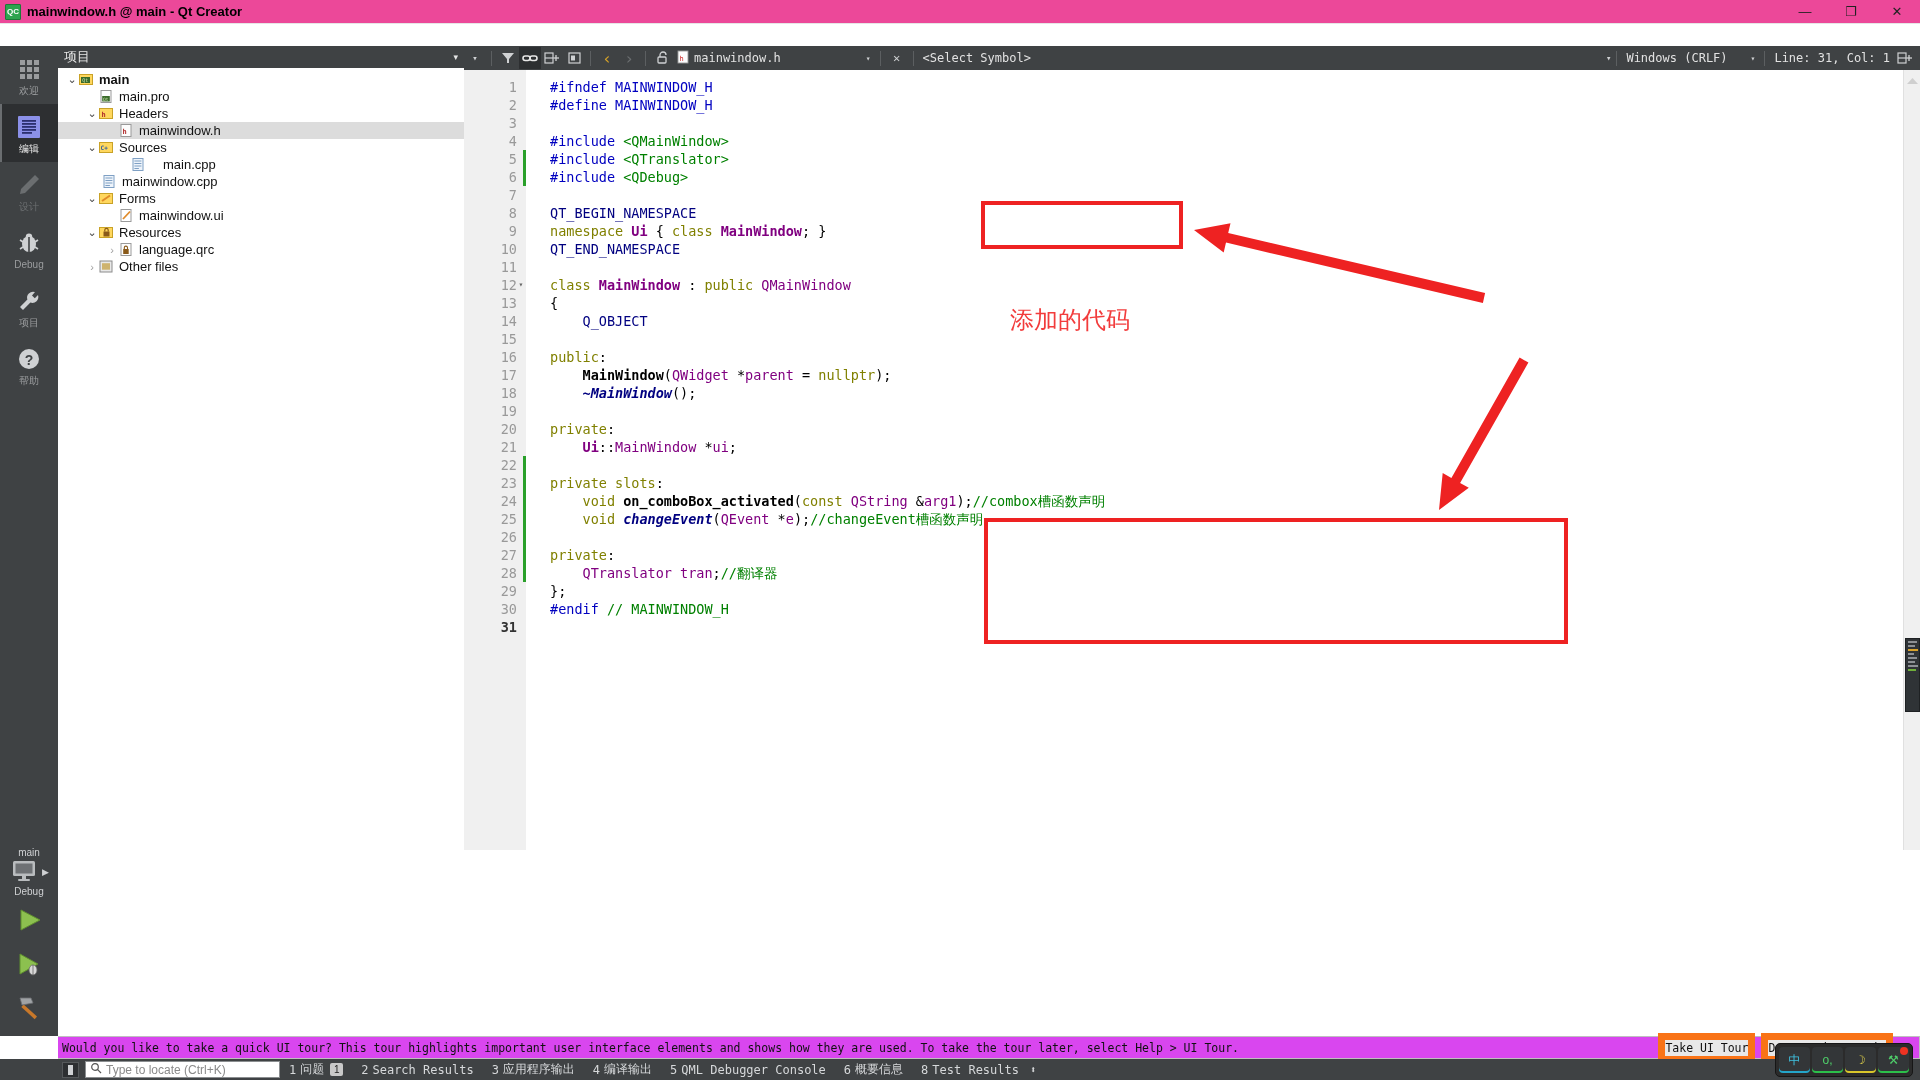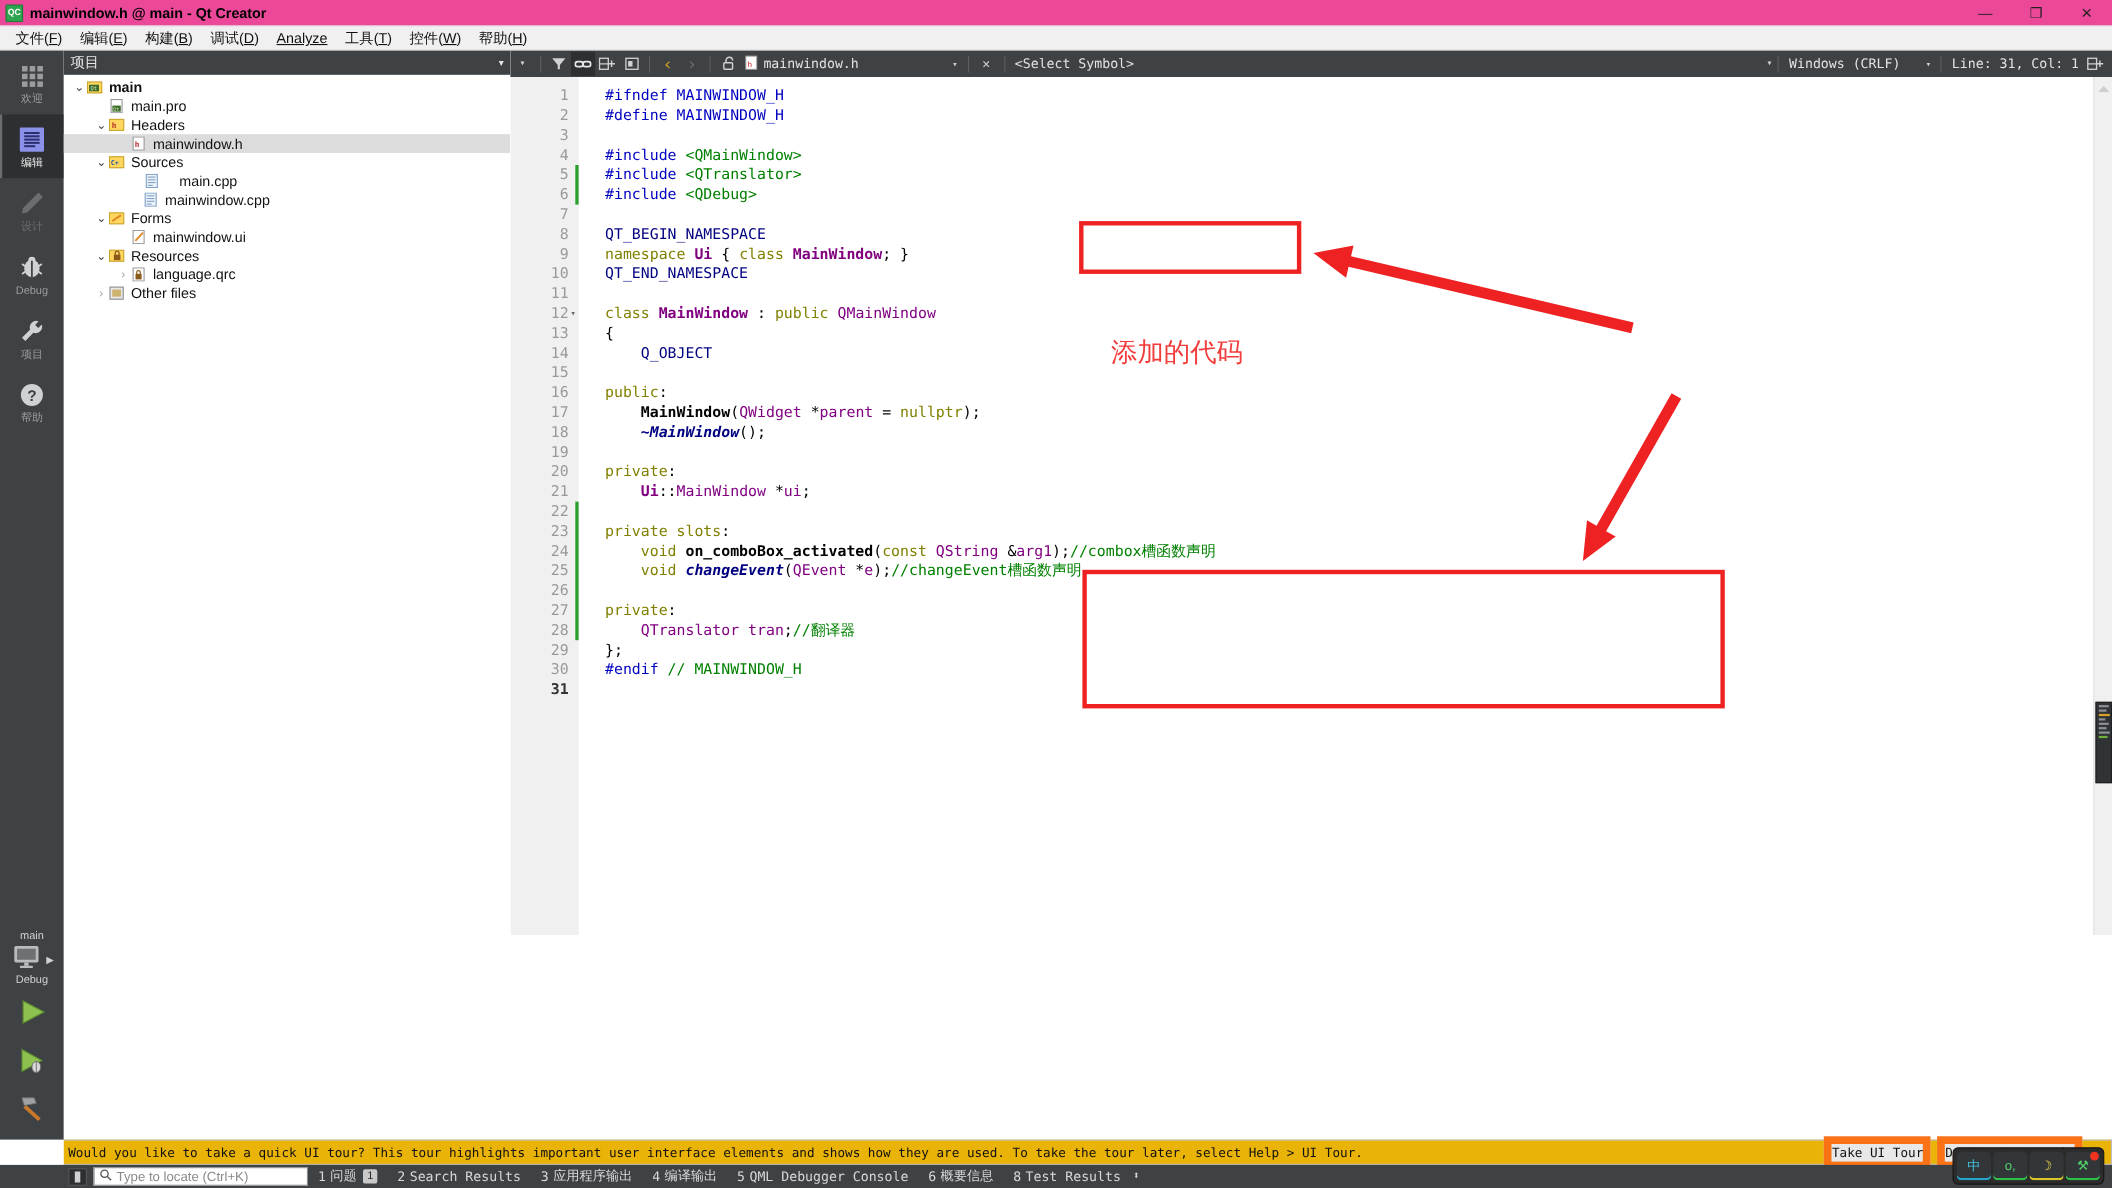--- a/index.html
+++ b/index.html
@@ -128,21 +128,21 @@
   
   .vscroll { position:absolute; right:0; top:24px; width:17px; height:780px; background:#f0f0f0; border-left:1px solid #e0e0e0;}
   .vthumb { position:absolute; left:1px; width:15px; background:#2f3336; border:1px solid #1e2123; }
   .vthumb .ln { height:2px; margin:2px 2px; background:#8d9094; }
   .vtop-mark { position:absolute; left:3px; top:8px; width:11px; height:6px; background:#cfcfcf;
                clip-path: polygon(50% 0,100% 100%,0 100%); }
 
   
   .tourbar {
     position:absolute; left:58px; top:1036px; width:1862px; height:23px;
-    background:#eab308; border:1px solid #bfbfbf; border-left:none;
+    background:#d946ef; border:1px solid #bfbfbf; border-left:none;
     display:flex; align-items:center; padding:0 4px;
     font-family:"DejaVu Sans Mono", monospace; font-size:11.5px; color:#111;
   }
   .tourtext { white-space:nowrap; }
   .tourbtns { margin-left:auto; display:flex; align-items:center; gap:6px; }
   .tourbtn {
     background:#e8e8e8; border:7px solid #f97316; padding:1px 0; font-size:11.5px;
     font-family:"DejaVu Sans Mono", monospace; cursor:pointer; white-space:nowrap;
   }
   .tourclose { font-size:13px; padding:0 4px; cursor:pointer; color:#333; }
@@ -194,30 +194,20 @@
   <div class="titlebar">
     <div class="tb-icon">QC</div>
     <div class="tb-title">mainwindow.h @ main - Qt Creator</div>
     <div class="tb-buttons">
       <div class="tb-btn">—</div>
       <div class="tb-btn">❐</div>
       <div class="tb-btn close">✕</div>
     </div>
   </div>
 
-  <div class="menubar" id="menubar">
-      <div class="menu-item">文件(<u>F</u>)</div>
-      <div class="menu-item">编辑(<u>E</u>)</div>
-      <div class="menu-item">构建(<u>B</u>)</div>
-      <div class="menu-item">调试(<u>D</u>)</div>
-      <div class="menu-item"><u>Analyze</u></div>
-      <div class="menu-item">工具(<u>T</u>)</div>
-      <div class="menu-item">控件(<u>W</u>)</div>
-      <div class="menu-item">帮助(<u>H</u>)</div>
-    </div>
 
   <div class="modebar">
     <div id="modes">
         <div class="mode">
           <div class="glyph">
             <svg width="24" height="24" viewBox="0 0 24 24">
               <rect x="3" y="3" width="5" height="5" fill="currentColor"></rect>
               <rect x="10" y="3" width="5" height="5" fill="currentColor"></rect>
               <rect x="17" y="3" width="5" height="5" fill="currentColor"></rect>
               <rect x="3" y="10" width="5" height="5" fill="currentColor"></rect>
@@ -373,21 +363,21 @@
           <span class="arrow"></span>
           <span class="ficon"><svg width="15" height="13" viewBox="0 0 15 13">
               <rect x="2" y="0.5" width="10" height="12" fill="#eef4fb" stroke="#7fa0c4"></rect>
               <rect x="3.4" y="2.5" width="7" height="1" fill="#7fa0c4"></rect>
               <rect x="3.4" y="5" width="7" height="1" fill="#7fa0c4"></rect>
               <rect x="3.4" y="7.5" width="7" height="1" fill="#7fa0c4"></rect>
               <rect x="3.4" y="10" width="4.5" height="1" fill="#7fa0c4"></rect>
             </svg></span>
           <span class="tlabel">main.cpp</span>
         </div>
-        <div class="trow" style="padding-left: 58px;">
+        <div class="trow" style="padding-left: 30px;">
           <span class="arrow"></span>
           <span class="ficon"><svg width="15" height="13" viewBox="0 0 15 13">
               <rect x="2" y="0.5" width="10" height="12" fill="#eef4fb" stroke="#7fa0c4"></rect>
               <rect x="3.4" y="2.5" width="7" height="1" fill="#7fa0c4"></rect>
               <rect x="3.4" y="5" width="7" height="1" fill="#7fa0c4"></rect>
               <rect x="3.4" y="7.5" width="7" height="1" fill="#7fa0c4"></rect>
               <rect x="3.4" y="10" width="4.5" height="1" fill="#7fa0c4"></rect>
             </svg></span>
           <span class="tlabel">mainwindow.cpp</span>
         </div>

